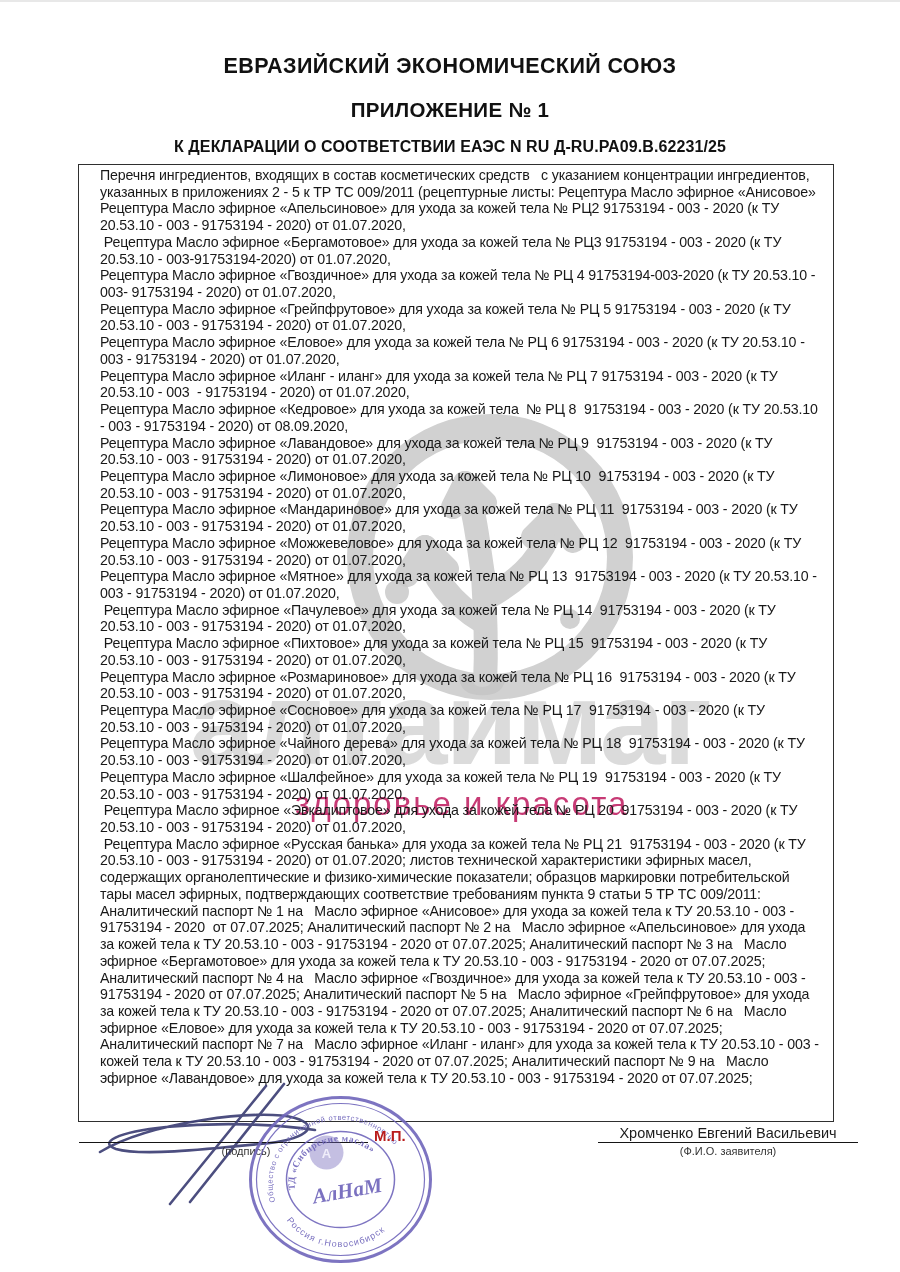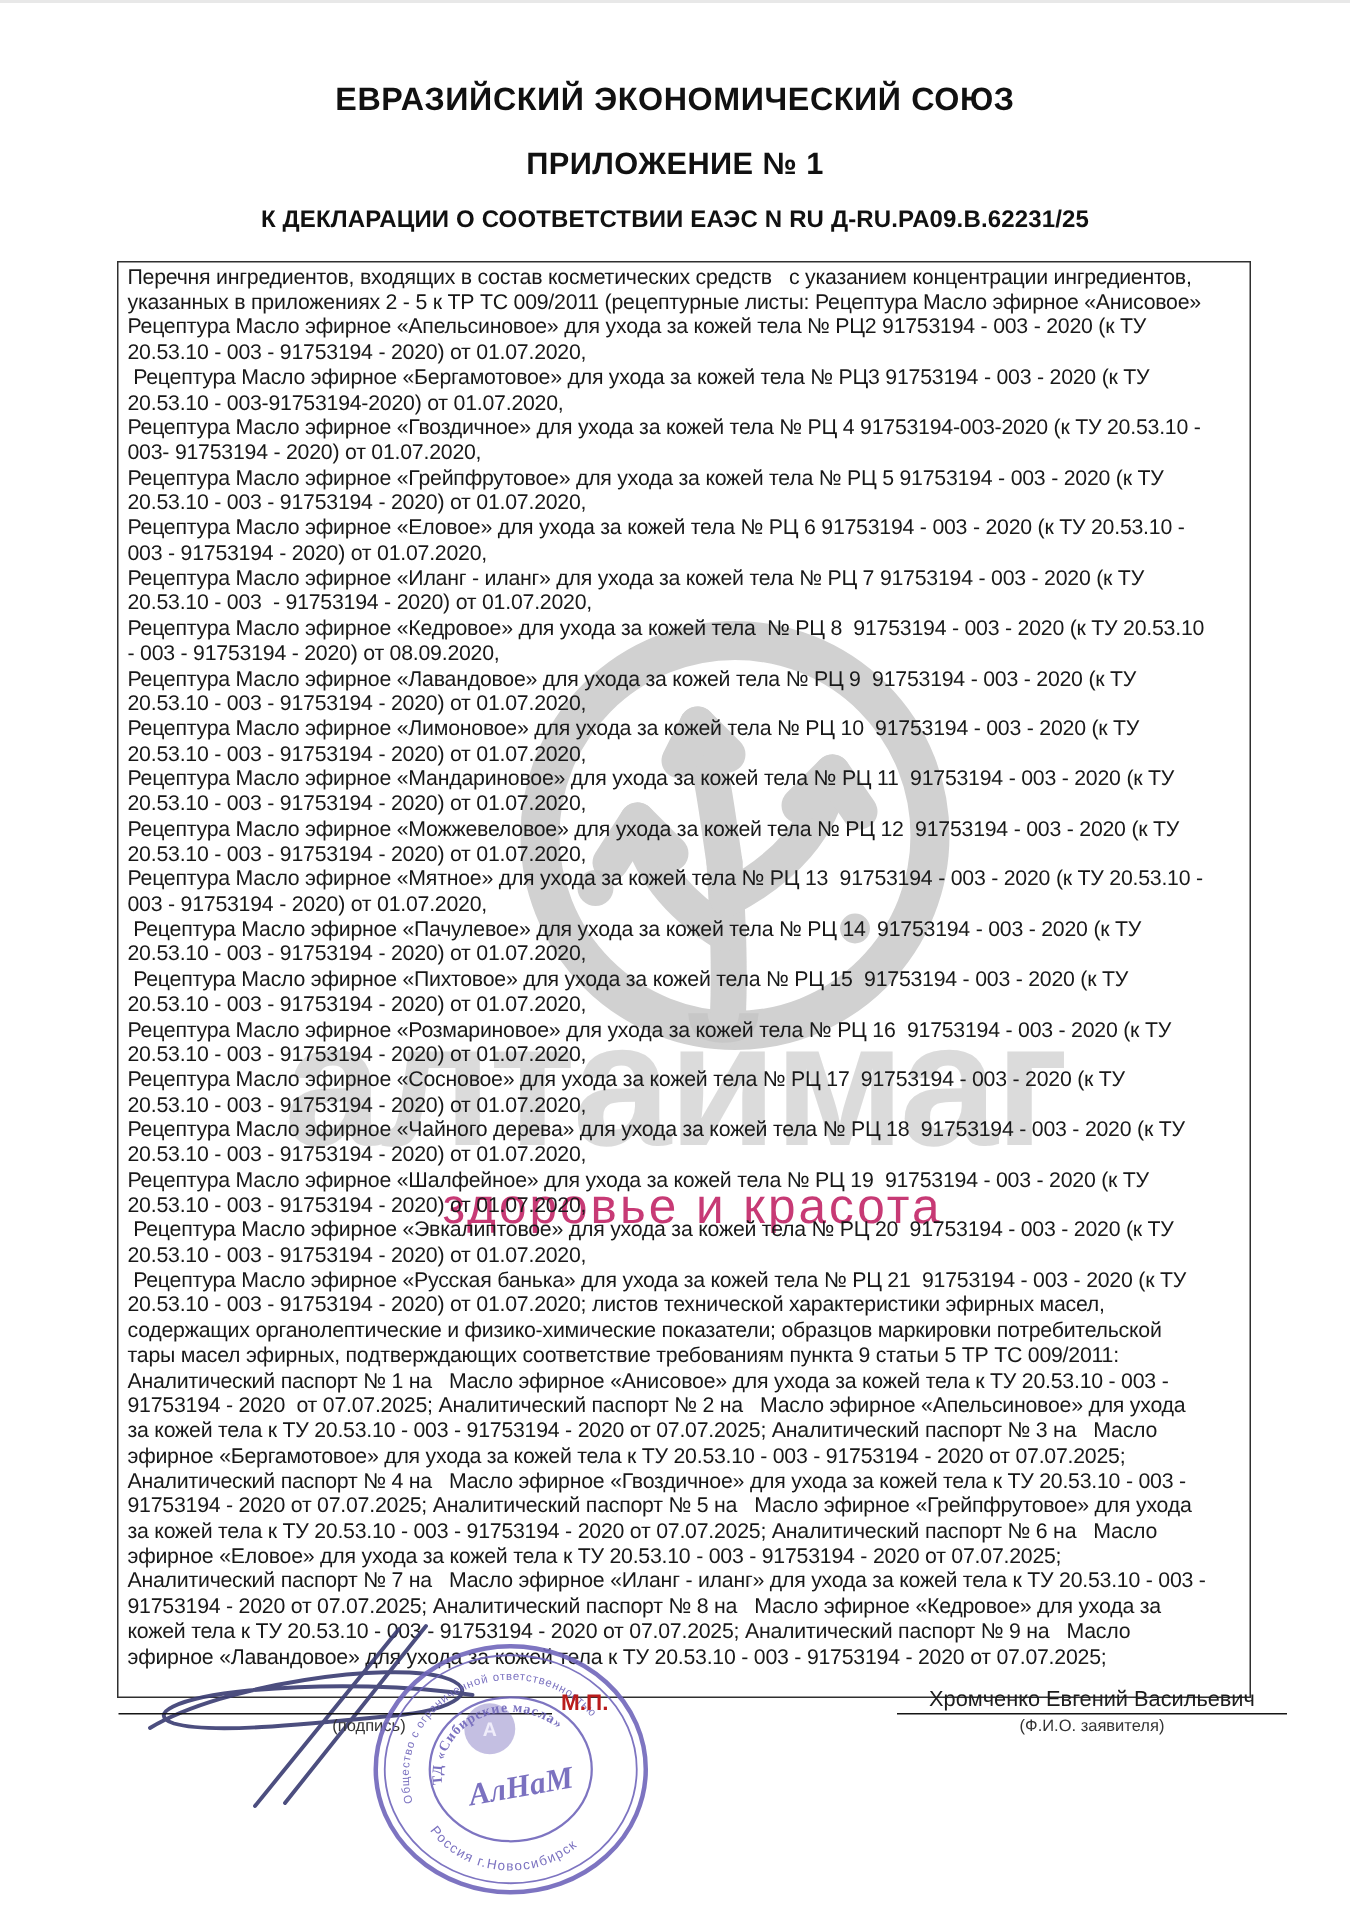--- a/index.html
+++ b/index.html
@@ -6,23 +6,23 @@
   .page{
     position:relative;width:900px;height:1272px;margin:2px auto;
     background:#ffffff;overflow:hidden;
     font-family:"Liberation Sans", sans-serif;color:#1a1a1a;
   }
   .hdr{position:absolute;left:0;width:900px;text-align:center;font-weight:bold;color:#111;}
   .hdr-union{top:52px;font-size:21.5px;letter-spacing:.4px;}
   .hdr-appendix{top:96px;font-size:20.5px;letter-spacing:.3px;}
   .hdr-decl{top:136px;font-size:16px;letter-spacing:.1px;}
   .content-box{
-    position:absolute;left:78px;top:172px;width:756px;height:958px;
+    position:absolute;left:78px;top:162px;width:756px;height:958px;
     border:1.5px solid #2f2f2f;box-sizing:border-box;
-    padding:2px 3px 0 6px;overflow:hidden;z-index:2;
+    padding:2px 3px 0 21px;overflow:hidden;z-index:2;
   }
   .tline{
     white-space:pre;font-size:14.2px;line-height:16.72px;
     letter-spacing:-0.15px;color:#181818;
   }
   
   .wm{position:absolute;z-index:1;pointer-events:none;}
   .wm-emblem{left:335px;top:405px;}
   .wm-brand{
     left:160px;top:662px;width:580px;text-align:center;
@@ -119,21 +119,20 @@
       <div class="tline">тары масел эфирных, подтверждающих соответствие требованиям пункта 9 статьи 5 ТР ТС 009/2011:</div>
       <div class="tline">Аналитический паспорт № 1 на   Масло эфирное «Анисовое» для ухода за кожей тела к ТУ 20.53.10 - 003 -</div>
       <div class="tline">91753194 - 2020  от 07.07.2025; Аналитический паспорт № 2 на   Масло эфирное «Апельсиновое» для ухода</div>
       <div class="tline">за кожей тела к ТУ 20.53.10 - 003 - 91753194 - 2020 от 07.07.2025; Аналитический паспорт № 3 на   Масло</div>
       <div class="tline">эфирное «Бергамотовое» для ухода за кожей тела к ТУ 20.53.10 - 003 - 91753194 - 2020 от 07.07.2025;</div>
       <div class="tline">Аналитический паспорт № 4 на   Масло эфирное «Гвоздичное» для ухода за кожей тела к ТУ 20.53.10 - 003 -</div>
       <div class="tline">91753194 - 2020 от 07.07.2025; Аналитический паспорт № 5 на   Масло эфирное «Грейпфрутовое» для ухода</div>
       <div class="tline">за кожей тела к ТУ 20.53.10 - 003 - 91753194 - 2020 от 07.07.2025; Аналитический паспорт № 6 на   Масло</div>
       <div class="tline">эфирное «Еловое» для ухода за кожей тела к ТУ 20.53.10 - 003 - 91753194 - 2020 от 07.07.2025;</div>
       <div class="tline">Аналитический паспорт № 7 на   Масло эфирное «Иланг - иланг» для ухода за кожей тела к ТУ 20.53.10 - 003 -</div>
-      <div class="tline">91753194 - 2020 от 07.07.2025; Аналитический паспорт № 8 на   Масло эфирное «Кедровое» для ухода за</div>
       <div class="tline">кожей тела к ТУ 20.53.10 - 003 - 91753194 - 2020 от 07.07.2025; Аналитический паспорт № 9 на   Масло</div>
       <div class="tline">эфирное «Лавандовое» для ухода за кожей тела к ТУ 20.53.10 - 003 - 91753194 - 2020 от 07.07.2025;</div>
     </div>
 
   <svg class="sig-svg" width="320" height="130" viewBox="0 0 320 130">
     <g stroke="#3d3f75" stroke-width="2.6" fill="none" stroke-linecap="round" opacity="0.92">
       <path d="M 30,72 C 80,42 190,28 225,38 C 252,46 236,60 190,64 C 130,70 70,76 46,69 C 28,63 46,52 96,47 C 150,42 205,44 245,50"></path>
       <path d="M 196,6 L 100,124"></path>
       <path d="M 214,4 L 120,122"></path>
     </g>

